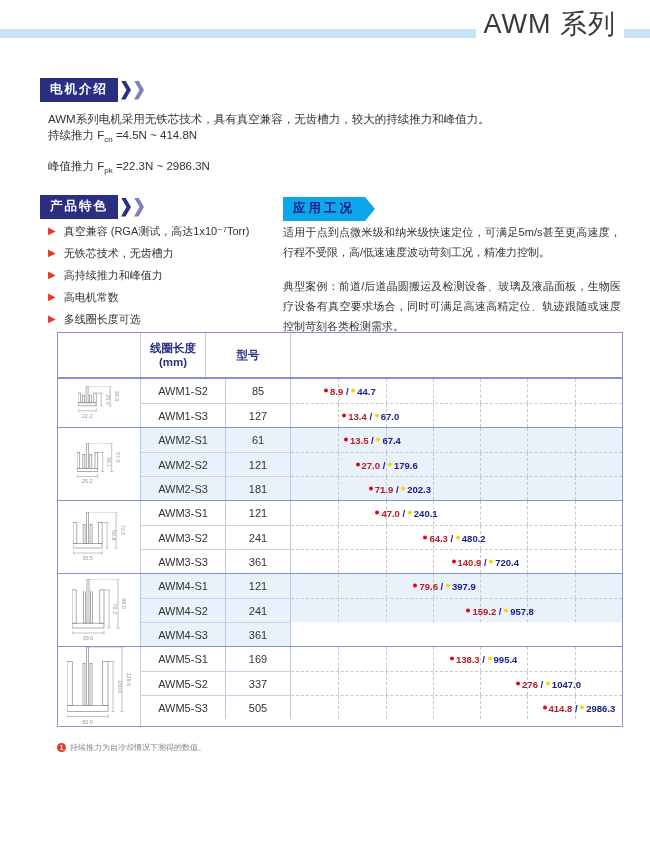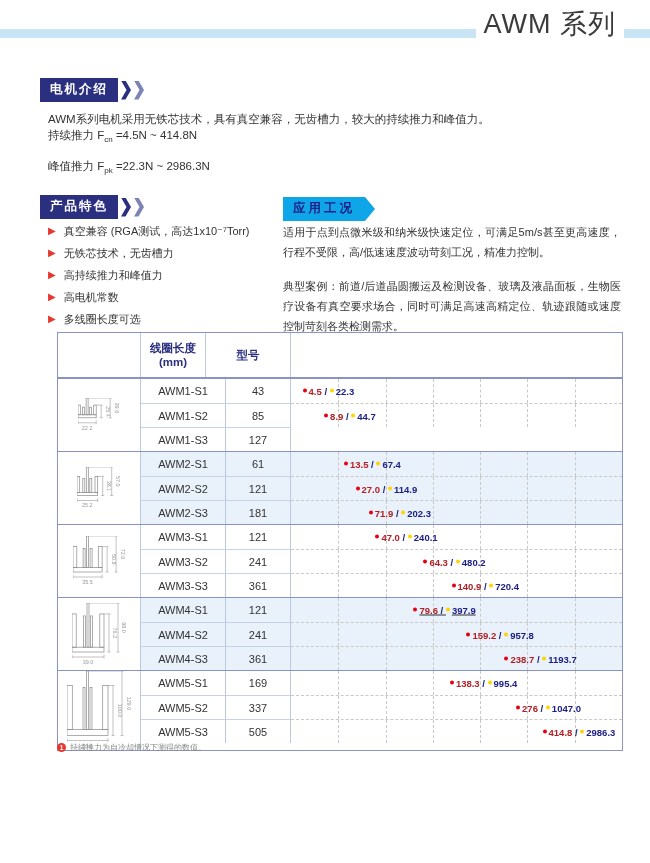--- a/index.html
+++ b/index.html
@@ -166,48 +166,44 @@
             <line x1="30.7" y1="19.8" x2="33.7" y2="19.8" stroke="#9a9a9a" stroke-width="0.6"></line>
             <text transform="translate(36.7,9.9) rotate(90)" text-anchor="middle" font-size="5.5" fill="#999">39.6</text>
             <line x1="0.0" y1="24.8" x2="18.2" y2="24.8" stroke="#9a9a9a" stroke-width="0.6"></line>
             <line x1="0.0" y1="22.3" x2="0.0" y2="26.3" stroke="#9a9a9a" stroke-width="0.6"></line>
             <line x1="18.2" y1="22.3" x2="18.2" y2="26.3" stroke="#9a9a9a" stroke-width="0.6"></line>
             <text x="9.1" y="31.8" text-anchor="middle" font-size="5.5" fill="#999">22.2</text>
           </svg>
         </div>
         <div class="g-rows">
           <div class="trow">
-            <div class="cell-m">AWM1-S1</div>
-            <div class="cell-c">43</div>
-            <div class="cell-f">
-              <span class="gl" style="left: 14.2857%;"></span>
-              <span class="gl" style="left: 28.5714%;"></span>
-              <span class="gl" style="left: 42.8571%;"></span>
-              <span class="gl" style="left: 57.1429%;"></span>
-              <span class="gl" style="left: 71.4286%;"></span>
-              <span class="gl" style="left: 85.7143%;"></span>
-              <span class="val" style="left: 3.5%;"><span class="dot red"></span><span class="fcn">4.5</span><span class="sep"> / </span><span class="dot yel"></span><span class="fpk">22.3</span></span>
-            </div>
-          </div>
-          <div class="trow">
             <div class="cell-m">AWM1-S2</div>
             <div class="cell-c">85</div>
             <div class="cell-f">
               <span class="gl" style="left: 14.2857%;"></span>
               <span class="gl" style="left: 28.5714%;"></span>
               <span class="gl" style="left: 42.8571%;"></span>
               <span class="gl" style="left: 57.1429%;"></span>
               <span class="gl" style="left: 71.4286%;"></span>
               <span class="gl" style="left: 85.7143%;"></span>
               <span class="val" style="left: 10%;"><span class="dot red"></span><span class="fcn">8.9</span><span class="sep"> / </span><span class="dot yel"></span><span class="fpk">44.7</span></span>
             </div>
           </div>
           <div class="trow">
             <div class="cell-m">AWM1-S3</div>
             <div class="cell-c">127</div>
+            <div class="cell-f">
+              <span class="gl" style="left: 14.2857%;"></span>
+              <span class="gl" style="left: 28.5714%;"></span>
+              <span class="gl" style="left: 42.8571%;"></span>
+              <span class="gl" style="left: 57.1429%;"></span>
+              <span class="gl" style="left: 71.4286%;"></span>
+              <span class="gl" style="left: 85.7143%;"></span>
+              <span class="val" style="left: 15.5%;"><span class="dot red"></span><span class="fcn">13.4</span><span class="sep"> / </span><span class="dot yel"></span><span class="fpk">67.0</span></span>
+            </div>
           </div>
         </div>
       </div>
       <div class="group tint">
         <div class="g-draw">
           <svg width="43.664" height="42.5" viewBox="0 0 43.664 42.5" xmlns="http://www.w3.org/2000/svg">
             <rect x="0.0" y="25.4" width="20.7" height="3.1" fill="none" stroke="#8a8a8a" stroke-width="0.7"></rect>
             <rect x="0.0" y="9.4" width="2.7" height="16.0" fill="none" stroke="#8a8a8a" stroke-width="0.7"></rect>
             <rect x="18.0" y="9.4" width="2.7" height="16.0" fill="none" stroke="#8a8a8a" stroke-width="0.7"></rect>
             <rect x="9.3" y="0.0" width="2.0" height="25.4" fill="none" stroke="#8a8a8a" stroke-width="0.7"></rect>
@@ -244,21 +240,21 @@
           <div class="trow">
             <div class="cell-m">AWM2-S2</div>
             <div class="cell-c">121</div>
             <div class="cell-f">
               <span class="gl" style="left: 14.2857%;"></span>
               <span class="gl" style="left: 28.5714%;"></span>
               <span class="gl" style="left: 42.8571%;"></span>
               <span class="gl" style="left: 57.1429%;"></span>
               <span class="gl" style="left: 71.4286%;"></span>
               <span class="gl" style="left: 85.7143%;"></span>
-              <span class="val" style="left: 19.5%;"><span class="dot red"></span><span class="fcn">27.0</span><span class="sep"> / </span><span class="dot yel"></span><span class="fpk">114.9</span></span>
+              <span class="val" style="left: 19.5%;"><span class="dot red"></span><span class="fcn">27.0</span><span class="sep"> / </span><span class="dot yel"></span><span class="fpk">179.6</span></span>
             </div>
           </div>
           <div class="trow">
             <div class="cell-m">AWM2-S3</div>
             <div class="cell-c">181</div>
             <div class="cell-f">
               <span class="gl" style="left: 14.2857%;"></span>
               <span class="gl" style="left: 28.5714%;"></span>
               <span class="gl" style="left: 42.8571%;"></span>
               <span class="gl" style="left: 57.1429%;"></span>
@@ -361,48 +357,39 @@
           <div class="trow">
             <div class="cell-m">AWM4-S1</div>
             <div class="cell-c">121</div>
             <div class="cell-f">
               <span class="gl" style="left: 14.2857%;"></span>
               <span class="gl" style="left: 28.5714%;"></span>
               <span class="gl" style="left: 42.8571%;"></span>
               <span class="gl" style="left: 57.1429%;"></span>
               <span class="gl" style="left: 71.4286%;"></span>
               <span class="gl" style="left: 85.7143%;"></span>
-              <span class="val" style="left: 37%; text-decoration: underline;"><span class="dot red"></span><span class="fcn">79.6</span><span class="sep"> / </span><span class="dot yel"></span><span class="fpk">397.9</span></span>
+              <span class="val" style="left: 37%;"><span class="dot red"></span><span class="fcn">79.6</span><span class="sep"> / </span><span class="dot yel"></span><span class="fpk">397.9</span></span>
             </div>
           </div>
           <div class="trow">
             <div class="cell-m">AWM4-S2</div>
             <div class="cell-c">241</div>
             <div class="cell-f">
               <span class="gl" style="left: 14.2857%;"></span>
               <span class="gl" style="left: 28.5714%;"></span>
               <span class="gl" style="left: 42.8571%;"></span>
               <span class="gl" style="left: 57.1429%;"></span>
               <span class="gl" style="left: 71.4286%;"></span>
               <span class="gl" style="left: 85.7143%;"></span>
               <span class="val" style="left: 53%;"><span class="dot red"></span><span class="fcn">159.2</span><span class="sep"> / </span><span class="dot yel"></span><span class="fpk">957.8</span></span>
             </div>
           </div>
           <div class="trow">
             <div class="cell-m">AWM4-S3</div>
             <div class="cell-c">361</div>
-            <div class="cell-f">
-              <span class="gl" style="left: 14.2857%;"></span>
-              <span class="gl" style="left: 28.5714%;"></span>
-              <span class="gl" style="left: 42.8571%;"></span>
-              <span class="gl" style="left: 57.1429%;"></span>
-              <span class="gl" style="left: 71.4286%;"></span>
-              <span class="gl" style="left: 85.7143%;"></span>
-              <span class="val" style="left: 64.5%;"><span class="dot red"></span><span class="fcn">238.7</span><span class="sep"> / </span><span class="dot yel"></span><span class="fpk">1193.7</span></span>
-            </div>
           </div>
         </div>
       </div>
       <div class="group">
         <div class="g-draw">
           <svg width="64" height="78.5" viewBox="0 0 64 78.5" xmlns="http://www.w3.org/2000/svg">
             <rect x="0.0" y="58.4" width="41.0" height="6.1" fill="none" stroke="#8a8a8a" stroke-width="0.7"></rect>
             <rect x="0.0" y="14.5" width="5.3" height="43.9" fill="none" stroke="#8a8a8a" stroke-width="0.7"></rect>
             <rect x="35.7" y="14.5" width="5.3" height="43.9" fill="none" stroke="#8a8a8a" stroke-width="0.7"></rect>
             <rect x="19.5" y="0.0" width="2.0" height="58.4" fill="none" stroke="#8a8a8a" stroke-width="0.7"></rect>

